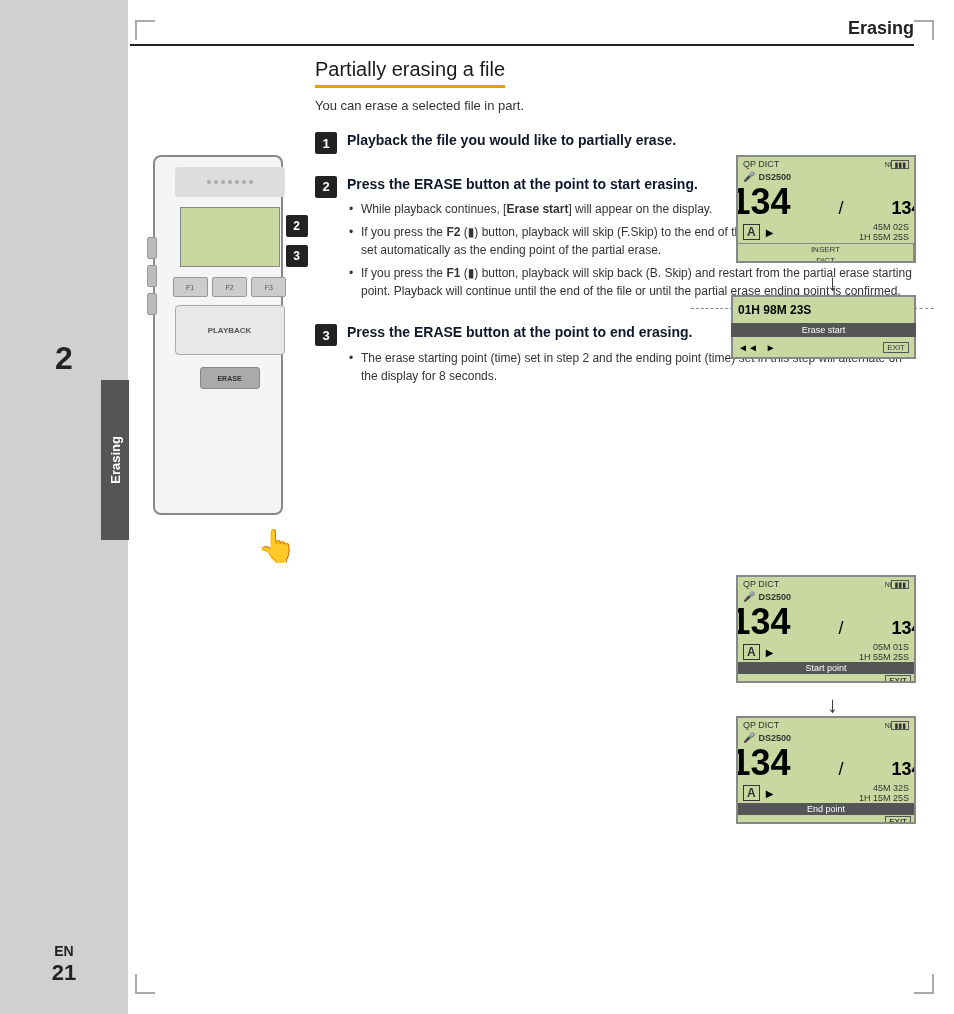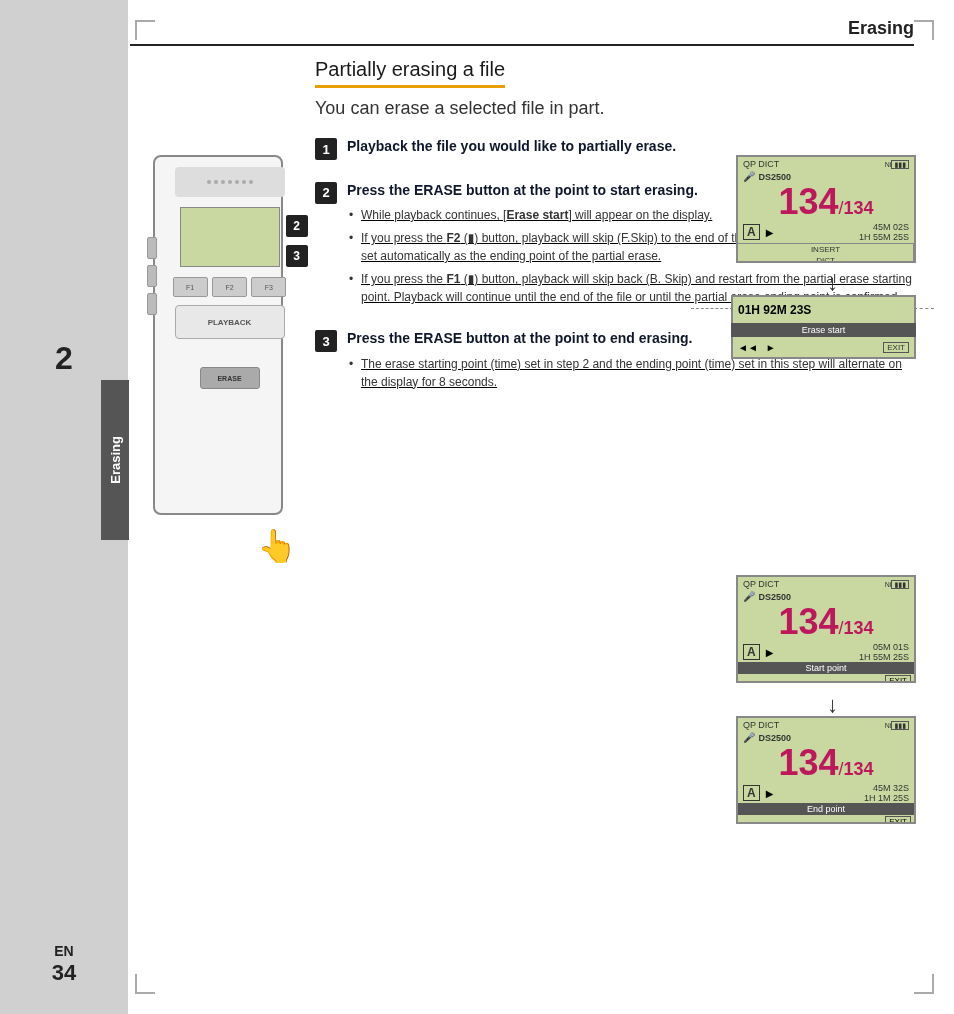--- a/index.html
+++ b/index.html
@@ -162,21 +162,21 @@
       font-size: 7px;
       text-align: center;
       line-height: 20px;
       color: #555;
     }
     .device-playback-area {
       position: absolute;
       left: 20px;
       top: 148px;
       width: 110px;
-      height: 34px;
+      height: 50px;
       background: #e8e8e8;
       border: 1px solid #aaa;
       border-radius: 4px;
       display: flex;
       align-items: center;
       justify-content: center;
       font-size: 8px;
       color: #555;
       font-weight: bold;
     }
@@ -265,21 +265,21 @@
       font-size: 20px;
       font-weight: normal;
       color: #1a1a1a;
       border-bottom: 3px solid #e8a000;
       padding-bottom: 4px;
       margin-bottom: 10px;
       display: inline-block;
     }
 
     .intro-text {
-      font-size: 18px;
+      font-size: 13px;
       color: #333;
       margin-bottom: 18px;
     }
 
     
     .step {
       margin-bottom: 18px;
       display: flex;
       gap: 10px;
       align-items: flex-start;
@@ -308,21 +308,20 @@
       margin-bottom: 6px;
       line-height: 1.4;
     }
     .step-heading .emphasis {
       font-weight: bold;
     }
     .bullet-list {
       list-style: none;
       padding: 0;
       margin: 0;
-      text-decoration: underline;
     }
     .bullet-list li {
       position: relative;
       padding-left: 14px;
       margin-bottom: 5px;
       font-size: 12px;
       color: #333;
       line-height: 1.5;
     }
     .bullet-list li::before {
@@ -359,26 +358,27 @@
       font-size: 9px;
       color: #333;
     }
     .lcd-mic-icon { font-size: 10px; margin-right: 3px; }
     .lcd-model { font-size: 9px; font-weight: bold; }
 
     .lcd-main-number {
       text-align: center;
       font-size: 36px;
       font-weight: bold;
-      color: #be185d;
+      color: #000000;
       line-height: 1;
       padding: 2px 12px;
       display: flex;
       align-items: baseline;
       justify-content: center;
+      gap: 48px;
     }
     .lcd-slash { font-size: 18px; font-weight: normal; }
     .lcd-total { font-size: 18px; }
 
     .lcd-a-row {
       display: flex;
       align-items: center;
       padding: 0 5px;
       gap: 6px;
     }
@@ -528,21 +528,21 @@
 
 <div class="page-header">Erasing</div>
 <div class="page-header-line"></div>
 
 <div class="sidebar">
   <div class="chapter-number">2</div>
   <div class="sidebar-tab">
     <span class="sidebar-tab-text">Erasing</span>
   </div>
   <div class="en-label">EN</div>
-  <div class="page-number">34</div>
+  <div class="page-number">21</div>
 </div>
 
 <div class="device-area">
   <div class="device">
 
     <div class="step-marker-2">
       <span>2</span>
     </div>
     <div class="step-marker-3">
       <span>3</span>
@@ -671,21 +671,21 @@
 </div>
 
 <div class="arrow-between" style="position:absolute; right:116px; top:270px; font-size:22px; color:#333;">↓</div>
 
 <div class="lcd-panel-2" style="position:absolute; right:38px; top:295px;">
 
   <div style="position:relative; width:185px;">
     <div style="position:absolute; left:-40px; top:13px; width:42px; border-top:1.5px dashed #888;"></div>
     <div style="position:absolute; right:-18px; top:13px; width:20px; border-top:1.5px dashed #888;"></div>
     <div class="erase-start-top">
-      <span class="erase-start-time">01H 92M 23S</span>
+      <span class="erase-start-time">01H 98M 23S</span>
     </div>
     <div class="erase-start-bar">Erase start</div>
     <div class="erase-start-controls">
       <span class="ctrl-btn">◄◄</span>
       <span class="ctrl-btn">►</span>
       <span class="exit-btn">EXIT</span>
     </div>
   </div>
 </div>
 
@@ -738,21 +738,21 @@
     <div class="lcd-main-number">
       <span>134</span>
         <span class="lcd-slash">/</span>
         <span class="lcd-total">134</span>
     </div>
     <div class="lcd-a-row">
       <span class="lcd-a-badge">A</span>
       <span class="lcd-play-icon">▶</span>
       <div class="lcd-time">
         <div>45M 32S</div>
-        <div>1H 1M 25S</div>
+        <div>1H 15M 25S</div>
       </div>
     </div>
     <div style="background:#555; color:#fff; text-align:center; font-size:9px; padding:1px 0;">End point</div>
     <div style="display:flex; justify-content:flex-end; padding: 1px 3px;">
       <span style="font-size:8px; border:1px solid #555; padding:0 3px;">EXIT</span>
     </div>
   </div>
 </div>
 
 </body></html>

